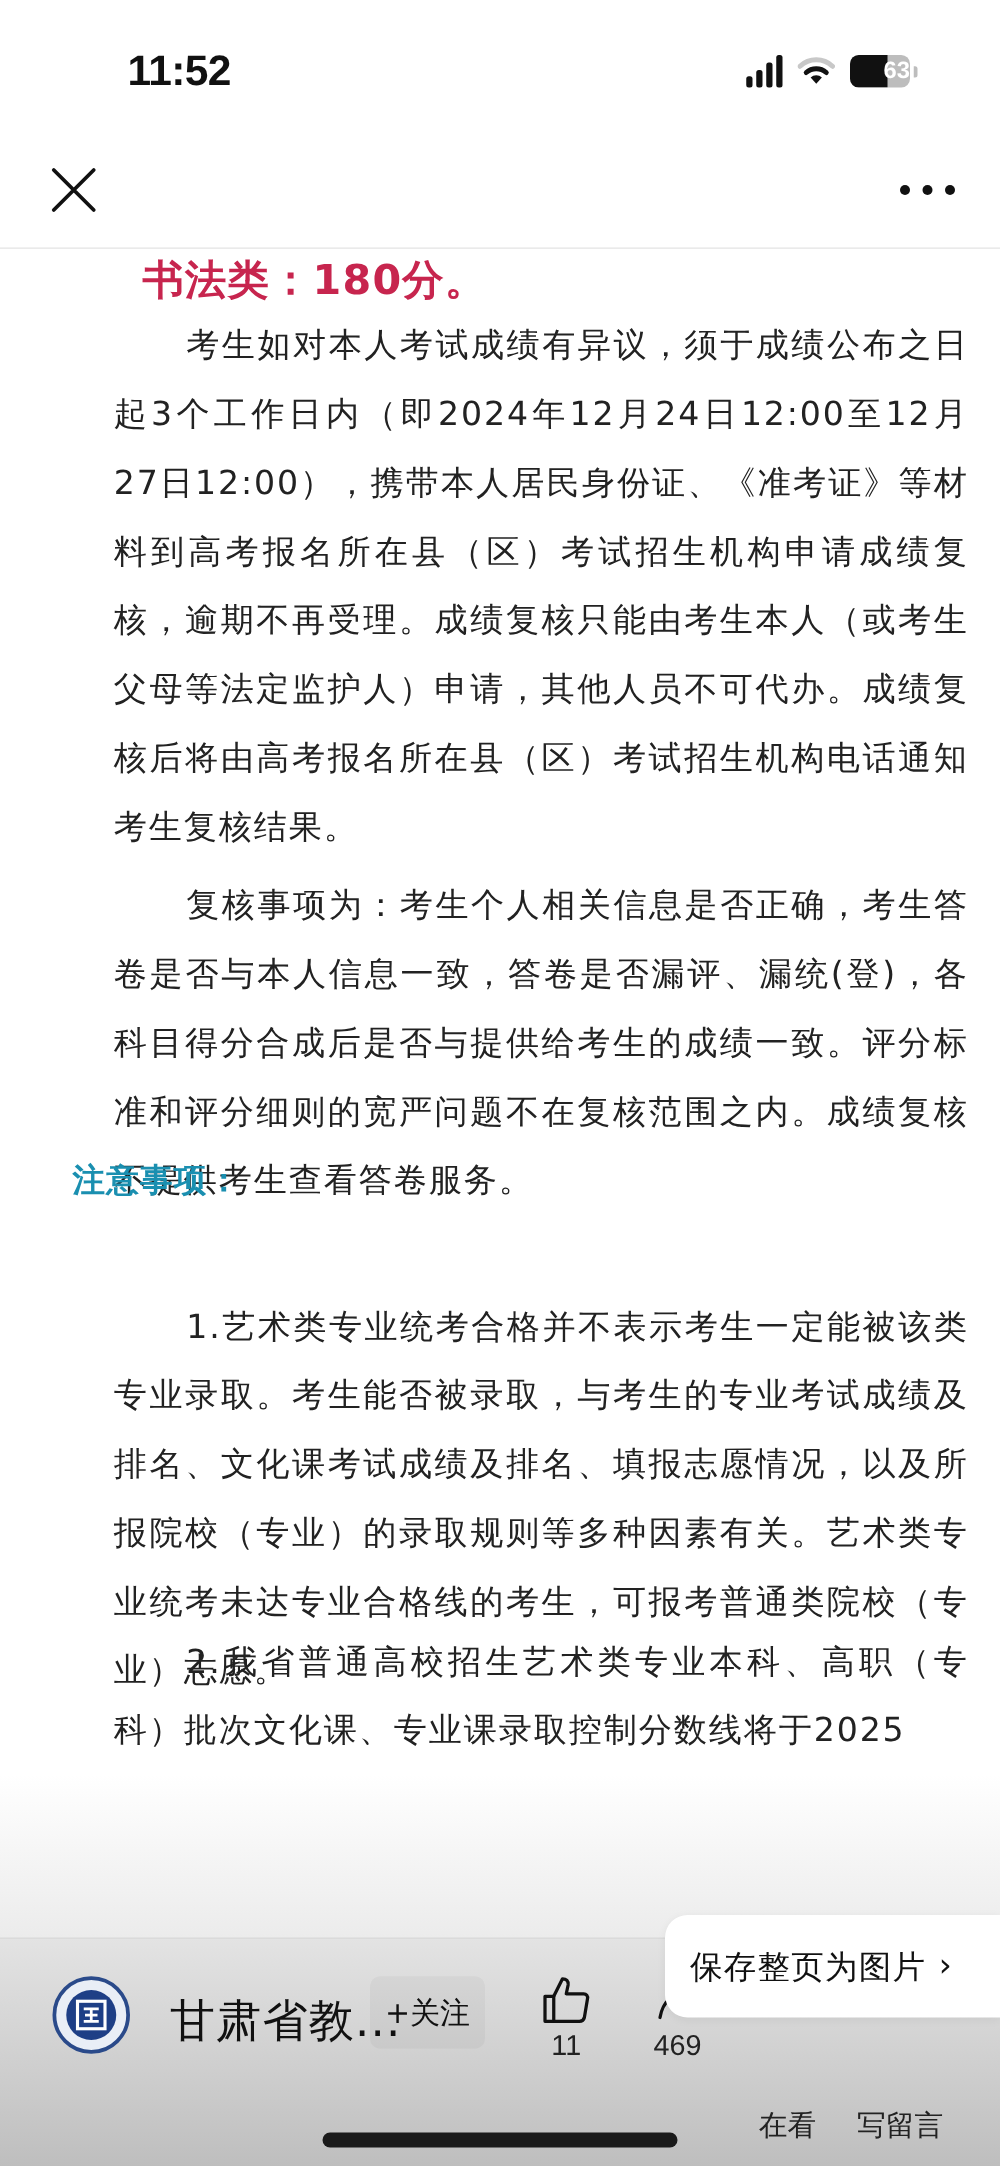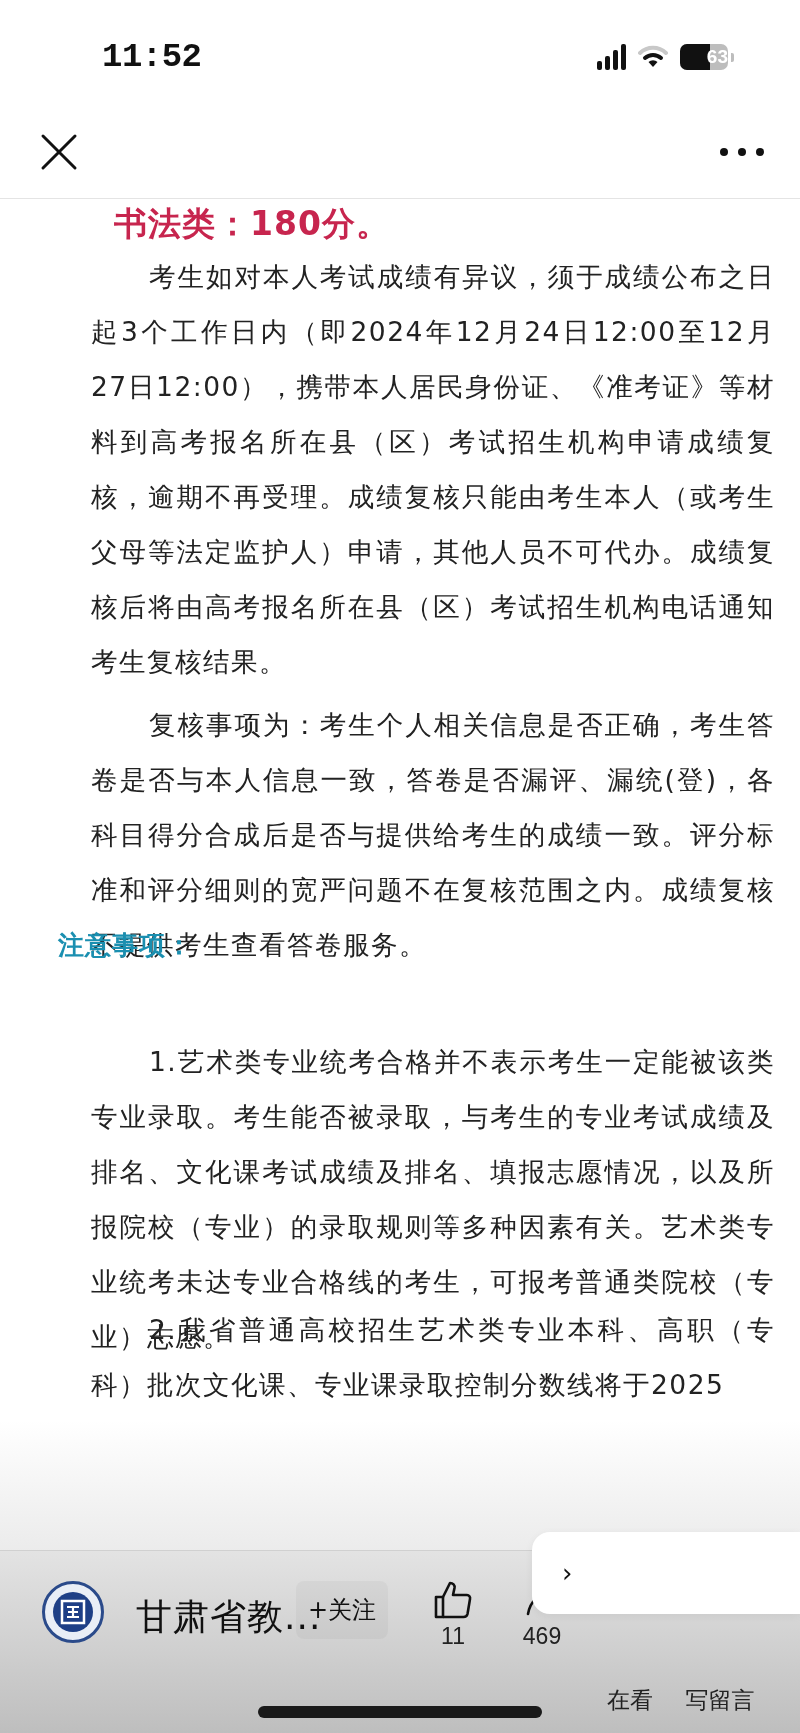--- a/index.html
+++ b/index.html
@@ -8,21 +8,21 @@
       background: #ffffff;
       font-family: "DejaVu Sans", "Liberation Sans", sans-serif;
       color: #1f1f1f;
     }
     .screen { position: relative; width: 800px; height: 1733px; background: #fff; overflow: hidden; }
 
     
     .status-bar { position: absolute; top: 0; left: 0; width: 800px; height: 110px; }
     .status-time {
       position: absolute; left: 102px; top: 38px;
-      font-family: Liberation Mono, monospace; font-weight: 700; font-size: 34px; color: #111;
+      font-family: Liberation Sans, sans-serif; font-weight: 700; font-size: 34px; color: #111;
       letter-spacing: -0.5px;
     }
     .status-icons { position: absolute; right: 66px; top: 44px; display: flex; align-items: center; gap: 12px; }
     .signal { display: flex; align-items: flex-end; gap: 3px; height: 26px; }
     .signal span { width: 5px; background: #111; border-radius: 2px; display: block; }
     .wifi svg { display: block; }
     .battery {
       position: relative; width: 48px; height: 26px; border-radius: 7px;
       background: #bdbdbd; overflow: hidden;
     }
@@ -195,17 +195,18 @@
     <div class="action watching text-only">
       <div class="label">在看</div>
     </div>
 
     <div class="action comment text-only">
       <div class="label">写留言</div>
     </div>
   </div>
 
   <div class="save-popup">
+    <span>保存整页为图片</span>
     <span class="chev">›</span>
   </div>
 
   <div class="home-indicator"></div>
 </div>
 
 </body></html>

